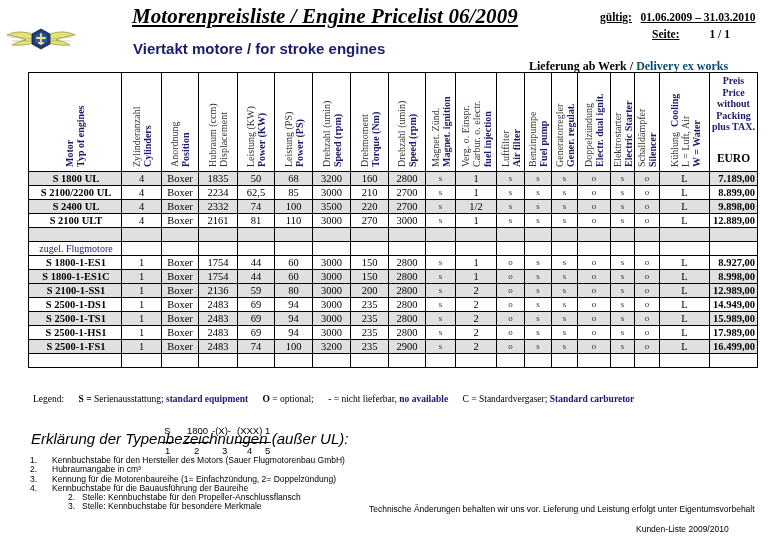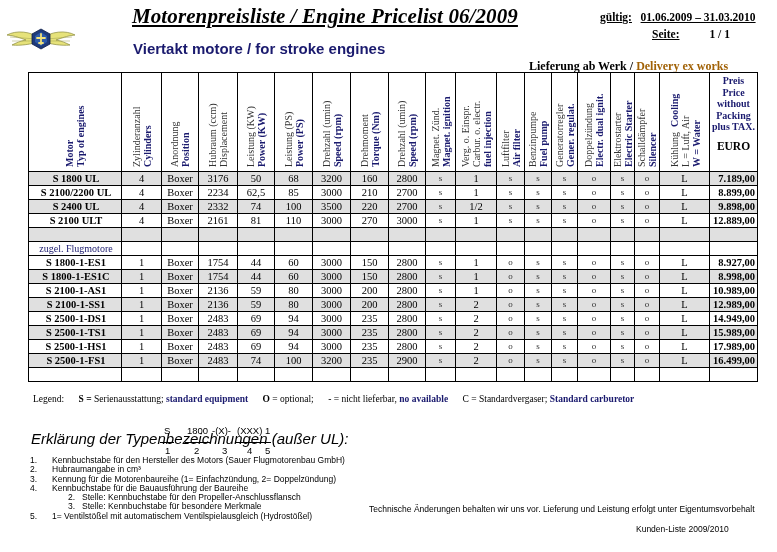--- a/index.html
+++ b/index.html
@@ -6,30 +6,30 @@
   body { width:777px; height:552px; position:relative; overflow:hidden; font-family:"Liberation Serif", serif; color:#000; }
   .abs { position:absolute; }
   .logo { left:6px; top:26px; width:70px; height:26px; }
   .title { left:132px; top:4px; font-family:"Liberation Serif", serif; font-size:21px; font-weight:bold; font-style:italic; text-decoration:underline; white-space:nowrap; letter-spacing:0.1px; }
   .subtitle { left:133px; top:40px; font-family:"Liberation Sans", sans-serif; font-size:15px; font-weight:bold; color:#1a1a6e; white-space:nowrap; }
   .valid { left:600px; top:11px; font-size:11.5px; font-weight:bold; white-space:nowrap; }
   .valid span { text-decoration:underline; }
   .page { left:652px; top:28px; font-size:11.5px; font-weight:bold; white-space:nowrap; text-decoration:underline; }
   .page .v { display:inline-block; margin-left:30px; }
   .delivery { left:529px; top:59px; font-size:12px; font-weight:bold; white-space:nowrap; }
-  .delivery .en { color:#a16207; }
+  .delivery .en { color:#0c4a6e; }
 
   table.grid { position:absolute; left:28px; top:72px; border-collapse:collapse; table-layout:fixed; width:729px; font-family:"Liberation Serif", serif; }
   table.grid td, table.grid th { border:1px solid #000; padding:0; font-size:10.5px; line-height:13px; height:13px; text-align:center; overflow:hidden; white-space:nowrap; }
   table.grid thead th { height:96px; font-weight:normal; vertical-align:bottom; position:relative; }
   .vert { position:absolute; left:50%; bottom:4px; transform-origin:left bottom; transform:rotate(-90deg) translateY(50%); white-space:nowrap; font-size:10px; line-height:11px; text-align:left; }
   .vert .de { display:block; color:#333; }
   .vert .en { display:block; font-weight:bold; color:#1a1a6e; }
   .price-head { vertical-align:top !important; font-weight:bold !important; color:#1a1a6e; font-size:10px !important; line-height:11.5px !important; white-space:normal !important; padding-top:2px !important; }
-  .price-head .euro { display:block; color:#000; font-size:11.5px; margin-top:8px; }
+  .price-head .euro { display:block; color:#000; font-size:11.5px; margin-top:20px; }
   tr.gray td { background:#e0e0e0; }
   td.model { text-align:right; padding-left:2px !important; font-weight:bold; }
   td.section { text-align:right; padding-left:2px !important; color:#1a1a6e; font-size:10px !important; }
   td.price { text-align:right !important; padding-right:2px !important; font-weight:bold; }
   td.small { font-size:9px !important; color:#333; }
 
   .legend { left:33px; top:394px; font-size:9.5px; white-space:nowrap; }
   .legend .b { font-weight:bold; color:#1a1a6e; }
   .legend .k { font-weight:bold; }
   .legend .gap { display:inline-block; width:12px; }
@@ -214,21 +214,21 @@
         <span style="display:block">plus TAX.</span>
         <span class="euro">EURO</span>
       </th>
     </tr>
   </thead>
   <tbody id="tbody">
       <tr class="gray">
         <td class="model">S 1800 UL</td>
         <td>4</td>
         <td>Boxer</td>
-        <td>3176</td>
+        <td>1835</td>
         <td>50</td>
         <td>68</td>
         <td>3200</td>
         <td>160</td>
         <td>2800</td>
         <td class="small">s</td>
         <td>1</td>
         <td class="small">s</td>
         <td class="small">s</td>
         <td class="small">s</td>
@@ -377,41 +377,20 @@
         <td class="small">s</td>
         <td>1</td>
         <td class="small">o</td>
         <td class="small">s</td>
         <td class="small">s</td>
         <td class="small">o</td>
         <td class="small">s</td>
         <td class="small">o</td>
         <td>L</td>
         <td class="price">8.998,00</td>
-      </tr>
-      <tr>
-        <td class="model">S 2100-1-AS1</td>
-        <td>1</td>
-        <td>Boxer</td>
-        <td>2136</td>
-        <td>59</td>
-        <td>80</td>
-        <td>3000</td>
-        <td>200</td>
-        <td>2800</td>
-        <td class="small">s</td>
-        <td>1</td>
-        <td class="small">o</td>
-        <td class="small">s</td>
-        <td class="small">s</td>
-        <td class="small">o</td>
-        <td class="small">s</td>
-        <td class="small">o</td>
-        <td>L</td>
-        <td class="price">10.989,00</td>
       </tr>
       <tr class="gray">
         <td class="model">S 2100-1-SS1</td>
         <td>1</td>
         <td>Boxer</td>
         <td>2136</td>
         <td>59</td>
         <td>80</td>
         <td>3000</td>
         <td>200</td>
@@ -566,17 +545,16 @@
   <span class="part" style="left:105px;top:20px">5</span>
 </div>
 
 <div class="abs list">
   <div class="li"><span class="num">1.</span><span>Kennbuchstabe für den Hersteller des Motors (Sauer Flugmotorenbau GmbH)</span></div>
   <div class="li"><span class="num">2.</span><span>Hubraumangabe in cm³</span></div>
   <div class="li"><span class="num">3.</span><span>Kennung für die Motorenbaureihe (1= Einfachzündung, 2= Doppelzündung)</span></div>
   <div class="li"><span class="num">4.</span><span>Kennbuchstabe für die Bauausführung der Baureihe</span></div>
   <div class="li sub"><span class="num">2.</span><span>Stelle: Kennbuchstabe für den Propeller-Anschlussflansch</span></div>
   <div class="li sub"><span class="num">3.</span><span>Stelle: Kennbuchstabe für besondere Merkmale</span></div>
-  <div class="li"><span class="num">5.</span><span>1= Ventilstößel mit automatischem Ventilspielausgleich (Hydrostößel)</span></div>
 </div>
 
 <div class="abs tech">Technische Änderungen behalten wir uns vor. Lieferung und Leistung erfolgt unter Eigentumsvorbehalt</div>
 <div class="abs kunden">Kunden-Liste 2009/2010</div>
 
 </body></html>

